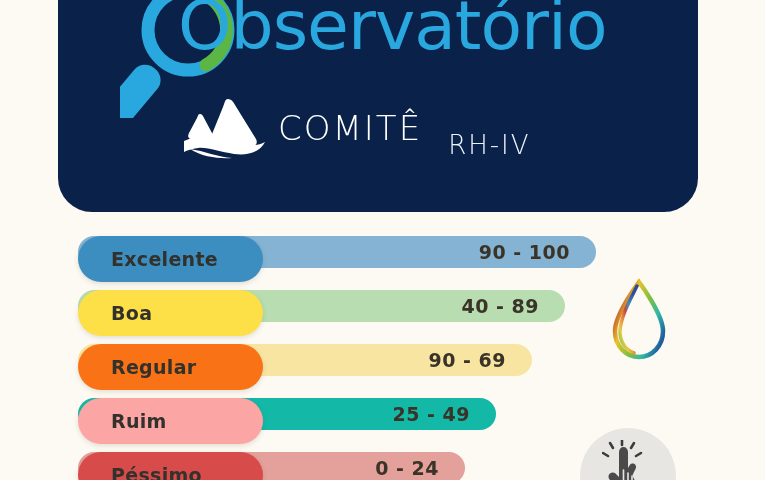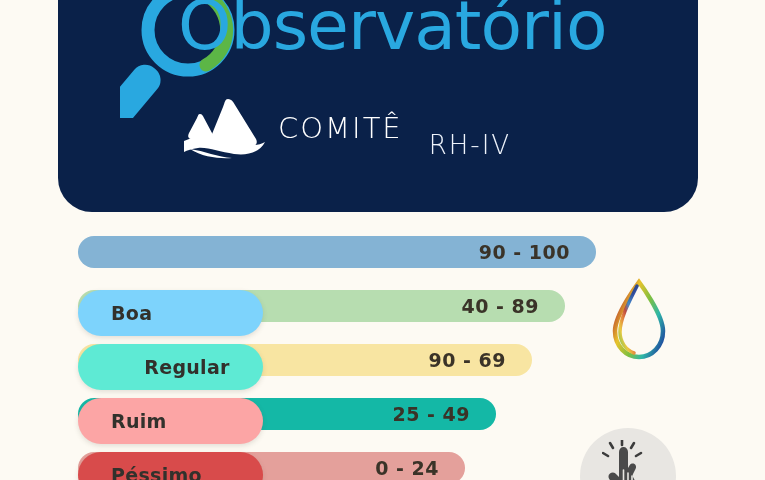--- a/index.html
+++ b/index.html
@@ -72,21 +72,21 @@
     flex: none;
     margin-right: 10px;
   }
   .committee-words {
     display: flex;
     flex-direction: column;
     justify-content: center;
     line-height: 1;
   }
   .committee-top {
-    font-size: 29px;
+    font-size: 34px;
     letter-spacing: 2px;
     color: #ffffff;
     font-weight: 300;
     font-family: "DejaVu Sans", sans-serif;
   }
   .committee-bottom {
     font-size: 33px;
     letter-spacing: 0.5px;
     color: #ffffff;
     font-weight: 700;
@@ -222,36 +222,39 @@
       <span class="rh-label">RH-IV</span>
     </div>
   </div>
 
   <div class="legend">
 
     <div class="legend-row">
       <div class="legend-bar" style="background: rgb(132, 179, 212); width: 518px;">
         <span class="legend-range">90 - 100</span>
       </div>
+      <div class="legend-pill" style="background: rgb(61, 142, 192);">
+        <span class="legend-label">Excelente</span>
+      </div>
     </div>
 
     <div class="legend-row">
       <div class="legend-bar" style="background: rgb(183, 221, 176); width: 487px;">
         <span class="legend-range">40 - 89</span>
       </div>
-      <div class="legend-pill" style="background: #7dd3fc;">
+      <div class="legend-pill" style="background: #fde047;">
         <span class="legend-label">Boa</span>
       </div>
     </div>
 
     <div class="legend-row">
       <div class="legend-bar" style="background: rgb(248, 229, 162); width: 454px;">
         <span class="legend-range">90 - 69</span>
       </div>
-      <div class="legend-pill" style="background: #5eead4; justify-content: center;">
+      <div class="legend-pill" style="background: #f97316;">
         <span class="legend-label">Regular</span>
       </div>
     </div>
 
     <div class="legend-row">
       <div class="legend-bar" style="background: #14b8a6; width: 418px;">
         <span class="legend-range">25 - 49</span>
       </div>
       <div class="legend-pill" style="background: #fca5a5;">
         <span class="legend-label">Ruim</span>

